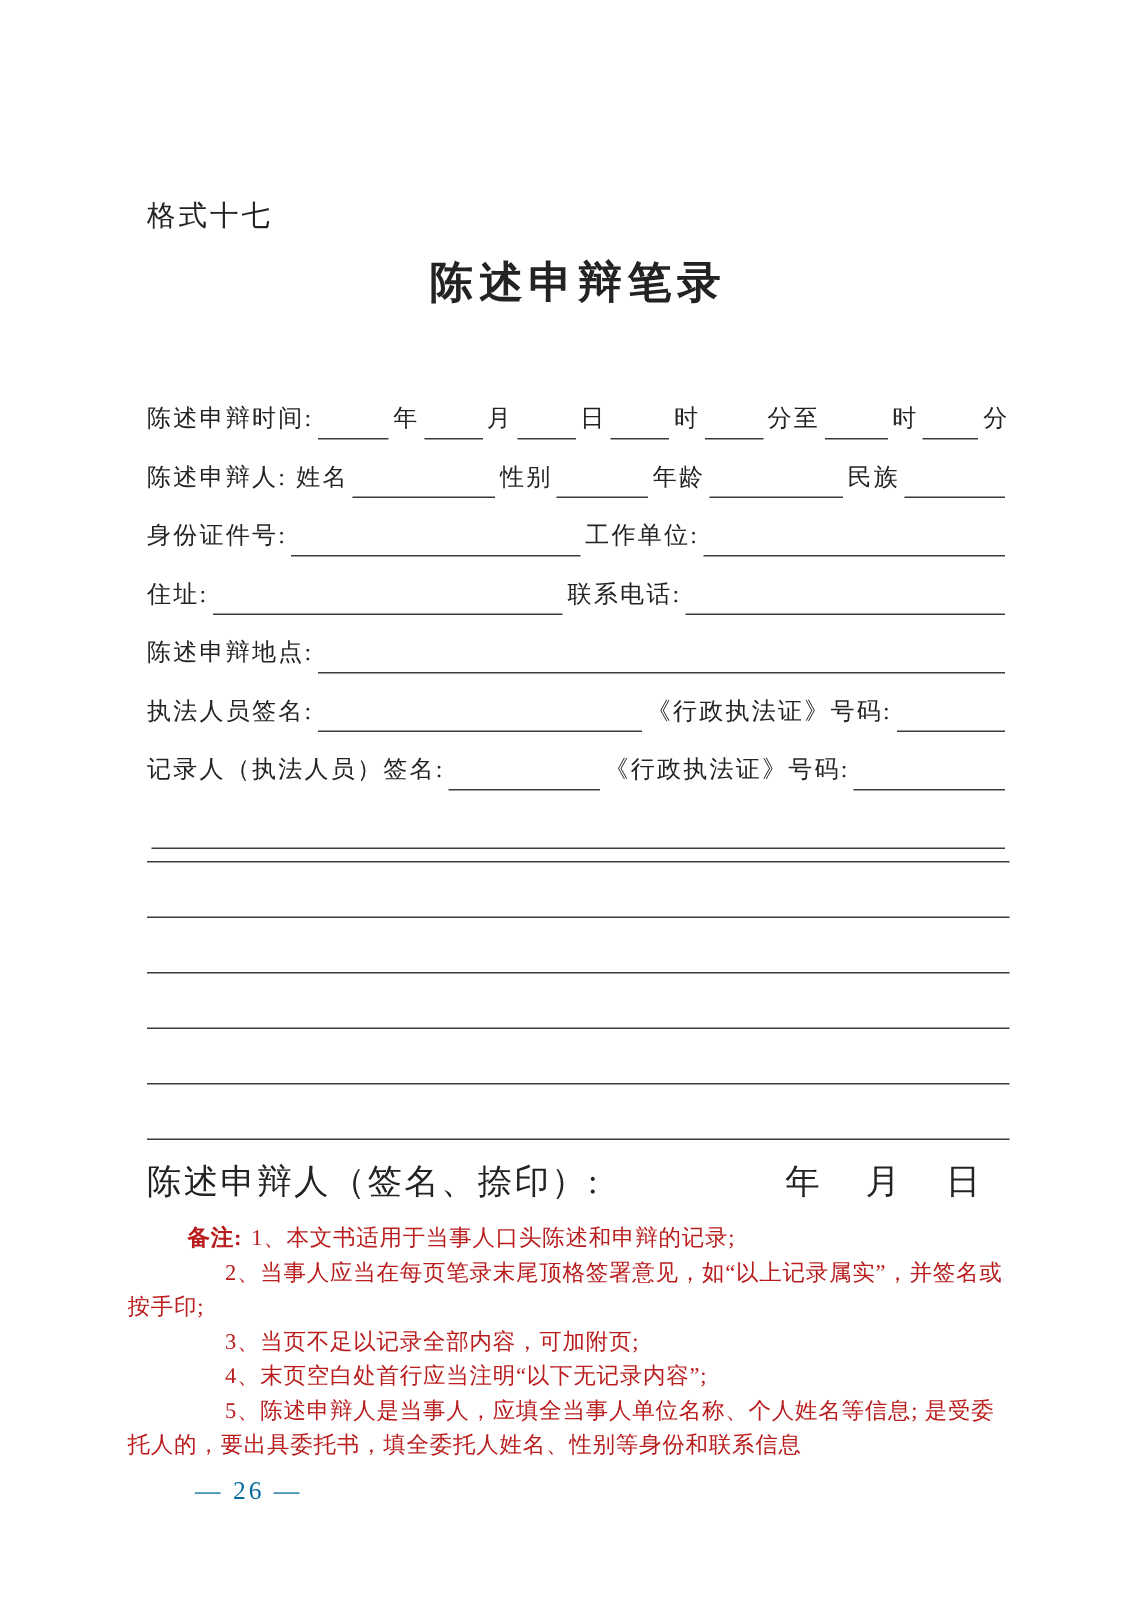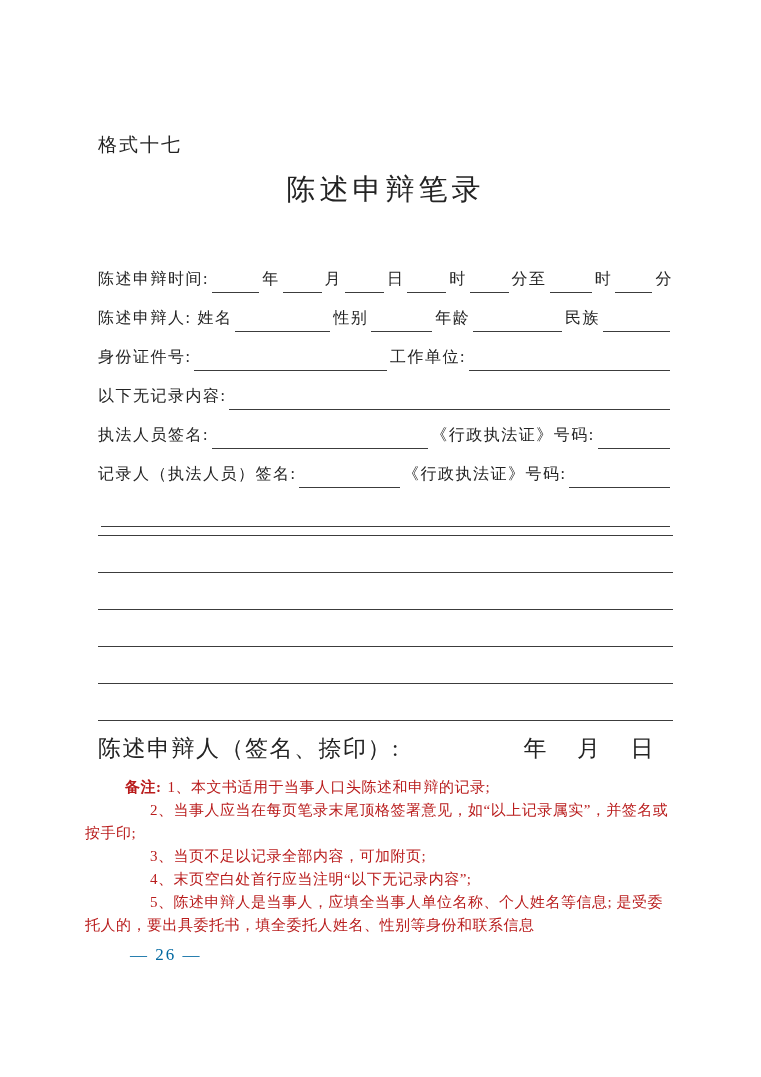--- a/index.html
+++ b/index.html
@@ -14,21 +14,21 @@
   }
   .content {
     padding:133px 88px 0 98px; 
   }
   .format-label {
     font-size:19px; letter-spacing:2px; line-height:24px;
   }
   .title {
     margin-top:14px;
     text-align:center;
-    font-size:29px; font-weight:normal; letter-spacing:4px;
+    font-size:29px; font-weight:bold; letter-spacing:4px;
     line-height:36px;
   }
   .form { margin-top:44px; }
   .row {
     display:flex; align-items:flex-end;
     height:39px;
     font-size:16px; letter-spacing:1.5px;
     white-space:nowrap;
   }
   .lbl { flex:none; }
@@ -114,23 +114,29 @@
         <span class="bl g12 b30"></span>
       </div>
 
       <div class="row">
         <span class="lbl">身份证件号:</span>
         <span class="bl g10 b120"></span>
         <span class="u">工作单位:</span>
         <span class="bl g11 b120"></span>
       </div>
 
+      <div class="row">
+        <span class="lbl">住址:</span>
+        <span class="bl g12 b120"></span>
+        <span class="u">联系电话:</span>
+        <span class="bl g10 b120"></span>
+      </div>
 
       <div class="row">
-        <span class="lbl">以下无记录内容:</span>
+        <span class="lbl">陈述申辩地点:</span>
         <span class="bl g10"></span>
       </div>
 
       <div class="row">
         <span class="lbl">执法人员签名:</span>
         <span class="bl g44 b30"></span>
         <span class="u">《行政执法证》号码:</span>
         <span class="bl g10 b30"></span>
       </div>
 

